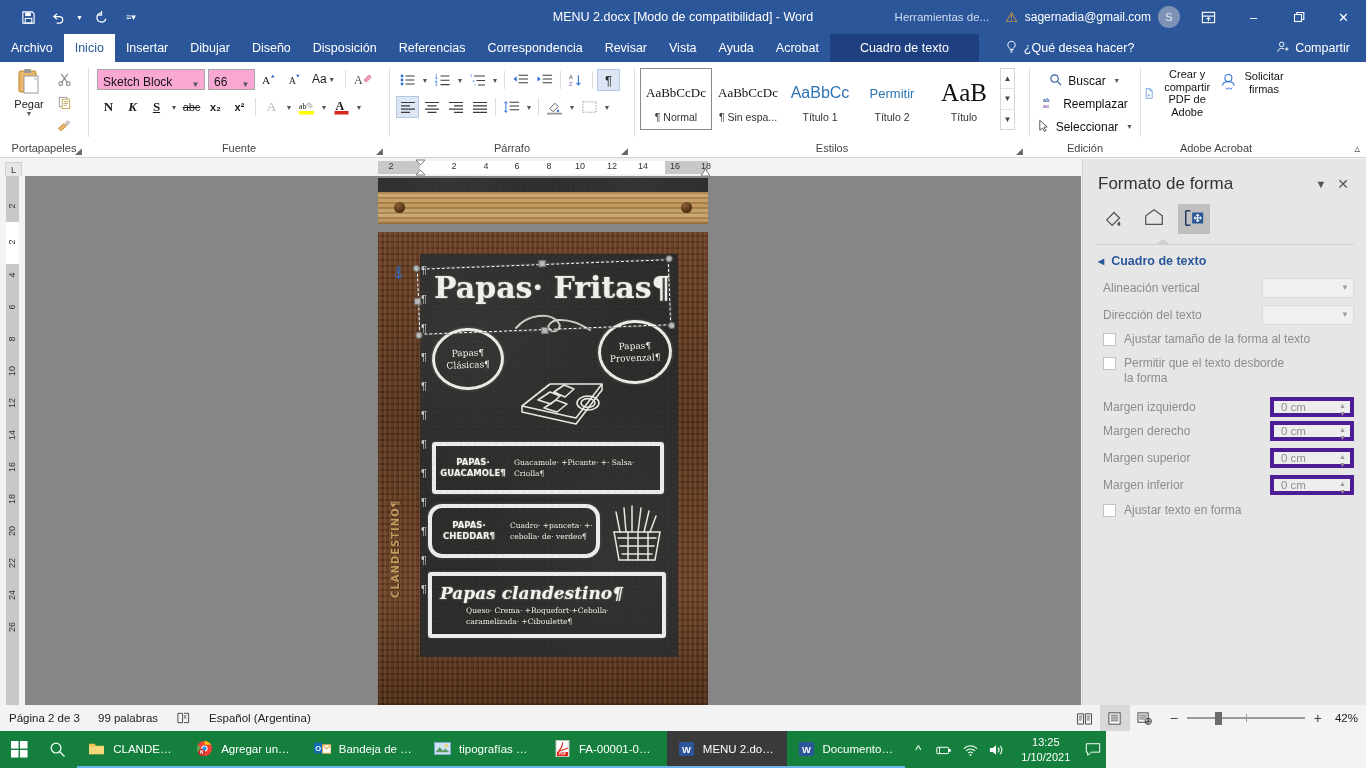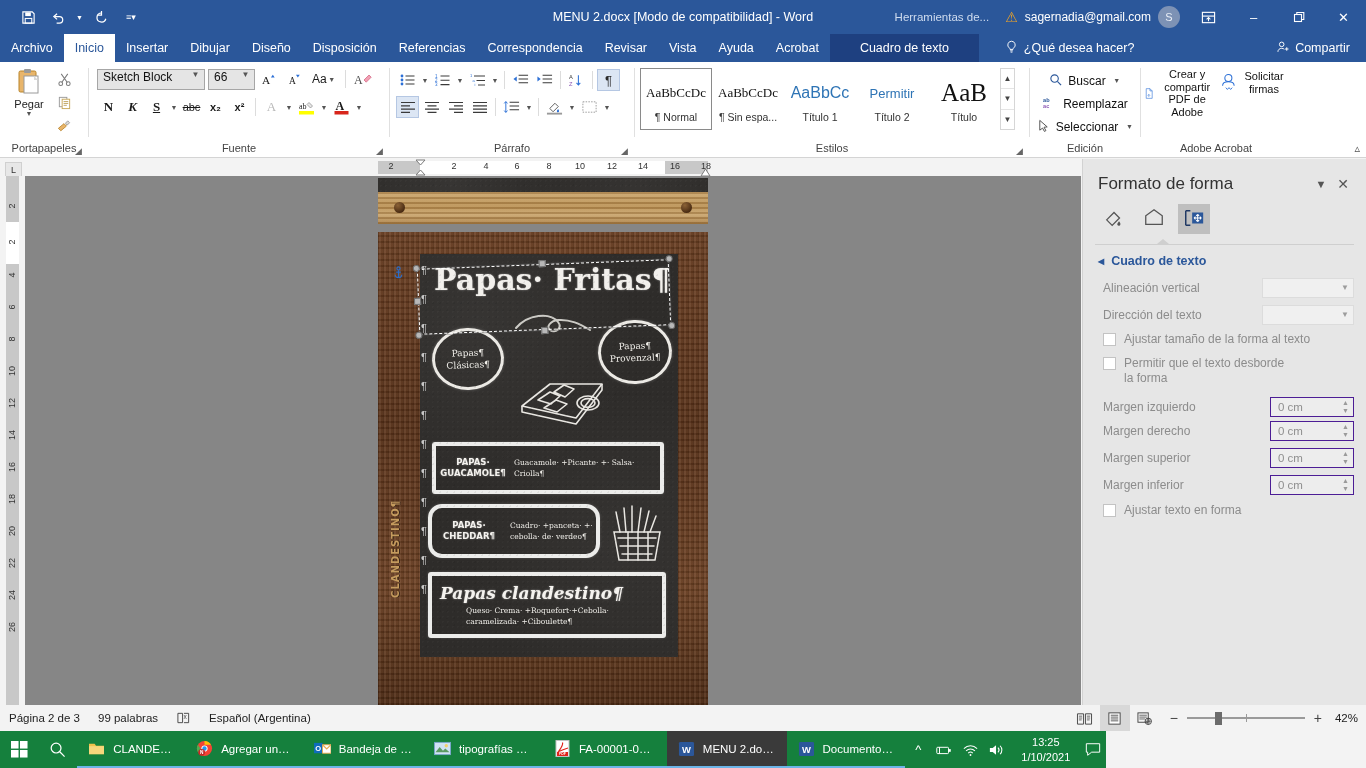--- a/index.html
+++ b/index.html
@@ -91,22 +91,22 @@
     width:48px; display:flex; flex-direction:column; align-items:center;
     padding-top:2px; font-size:11px; color:#222;
   }
   .clip-small { display:flex; flex-direction:column; gap:3px; padding-top:3px; }
   .clip-small div { width:22px; height:20px; display:flex; align-items:center; justify-content:center; }
 
   
   .grp-font { width:300px; }
   .font-row1 { display:flex; align-items:center; gap:3px; margin-bottom:6px; }
   .combo {
-    height:21px; border:1px solid #a6a6a6; background:#e5e5e5;
-    display:flex; align-items:flex-start; padding:0 2px 0 5px; font-size:12px; color:#111;
+    height:21px; border:1px solid #a6a6a6; background:#f9a8d4;
+    display:flex; align-items:flex-end; padding:0 2px 0 5px; font-size:12px; color:#111;
   }
   .combo .cv { flex:1; white-space:nowrap; overflow:hidden; }
   .combo .ca { width:13px; text-align:center; color:#555; font-size:8px; }
   .font-name { width:108px; }
   .font-size { width:47px; }
   .ico-btn {
     min-width:23px; height:22px; display:flex; align-items:center; justify-content:center;
     font-size:12px; color:#1a1a1a; padding:0 2px;
   }
   .ico-btn.on { background:#dce6f4; border:1px solid #b5c7e3; }
@@ -301,21 +301,21 @@
   }
   .sect-arrow { font-size:8px; color:#2b579a; }
   .frow { display:flex; align-items:center; padding:3px 12px 3px 20px; height:27px; }
   .flabel { flex:1; font-size:12px; color:#8c8c8c; }
   .fcombo {
     width:92px; height:20px; background:#f0f0f0; border:1px solid #dcdcdc;
     display:flex; align-items:center; justify-content:flex-end; padding-right:4px;
     color:#9c9c9c; font-size:8px;
   }
   .fspin {
-    width:84px; height:20px; background:#ededed; border:1px solid #4c1d95;
+    width:84px; height:20px; background:#ededed; border:4px solid #4c1d95;
     display:flex; align-items:center; padding-left:7px; color:#8f8f8f; font-size:11.5px;
     position:relative;
   }
   .fspin .arrows {
     position:absolute; right:4px; top:1px; display:flex; flex-direction:column;
     gap:0px; color:#9a9a9a; font-size:7px; line-height:8px;
   }
   .crow { display:flex; align-items:flex-start; gap:8px; padding:4px 14px 4px 20px; }
   .cbox { width:13px; height:13px; background:#fff; border:1px solid #c3c3c3; flex:none; margin-top:1px; }
   .clabel { font-size:12px; color:#8c8c8c; line-height:1.3; }
@@ -833,21 +833,21 @@
         <div class="knob" style="left:16px;top:10px;"></div>
         <div class="knob" style="right:16px;top:10px;"></div>
       </div>
     </div>
 
     <div class="page page-cur">
       <div class="wood"></div>
 
       <div class="chalk" style="left:42px;top:22px;right:30px;bottom:48px;">
 
-        <div class="c-title" style="left:14px;top:8px;font-size:30px;">Papas· Fritas¶</div>
+        <div class="c-title" style="left:14px;top:16px;font-size:30px;">Papas· Fritas¶</div>
 
         <svg style="position:absolute;left:92px;top:54px;" width="90" height="30">
           <path d="M4 20c12-14 34-16 42-6 5 6-3 12-8 8-4-3 0-9 8-10 12-1 22 4 32 10" fill="none" stroke="#e8e6e1" stroke-width="2" stroke-linecap="round" opacity=".85"></path>
         </svg>
 
         <div class="circ" style="left:12px;top:74px;width:72px;height:62px;">
           <span>Papas¶</span>
           <span>Clásicas¶</span>
         </div>
 

